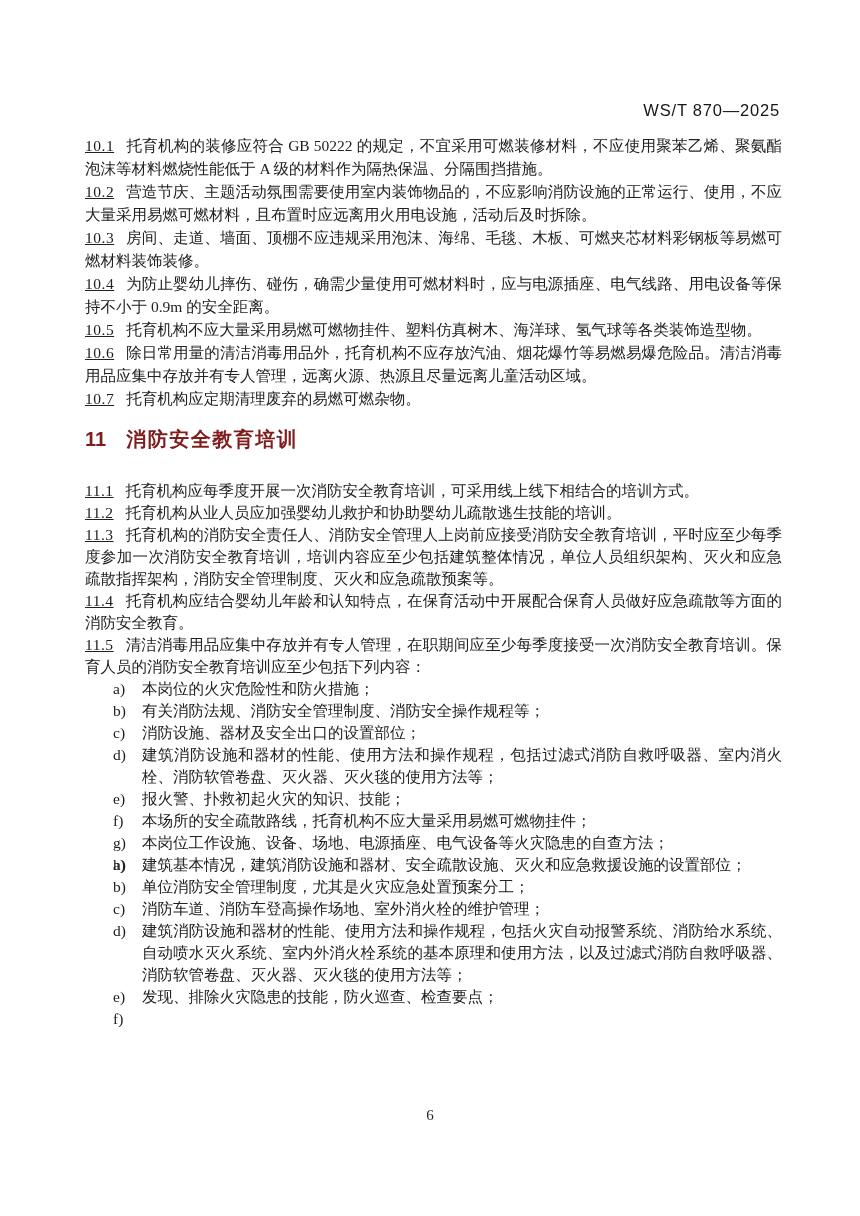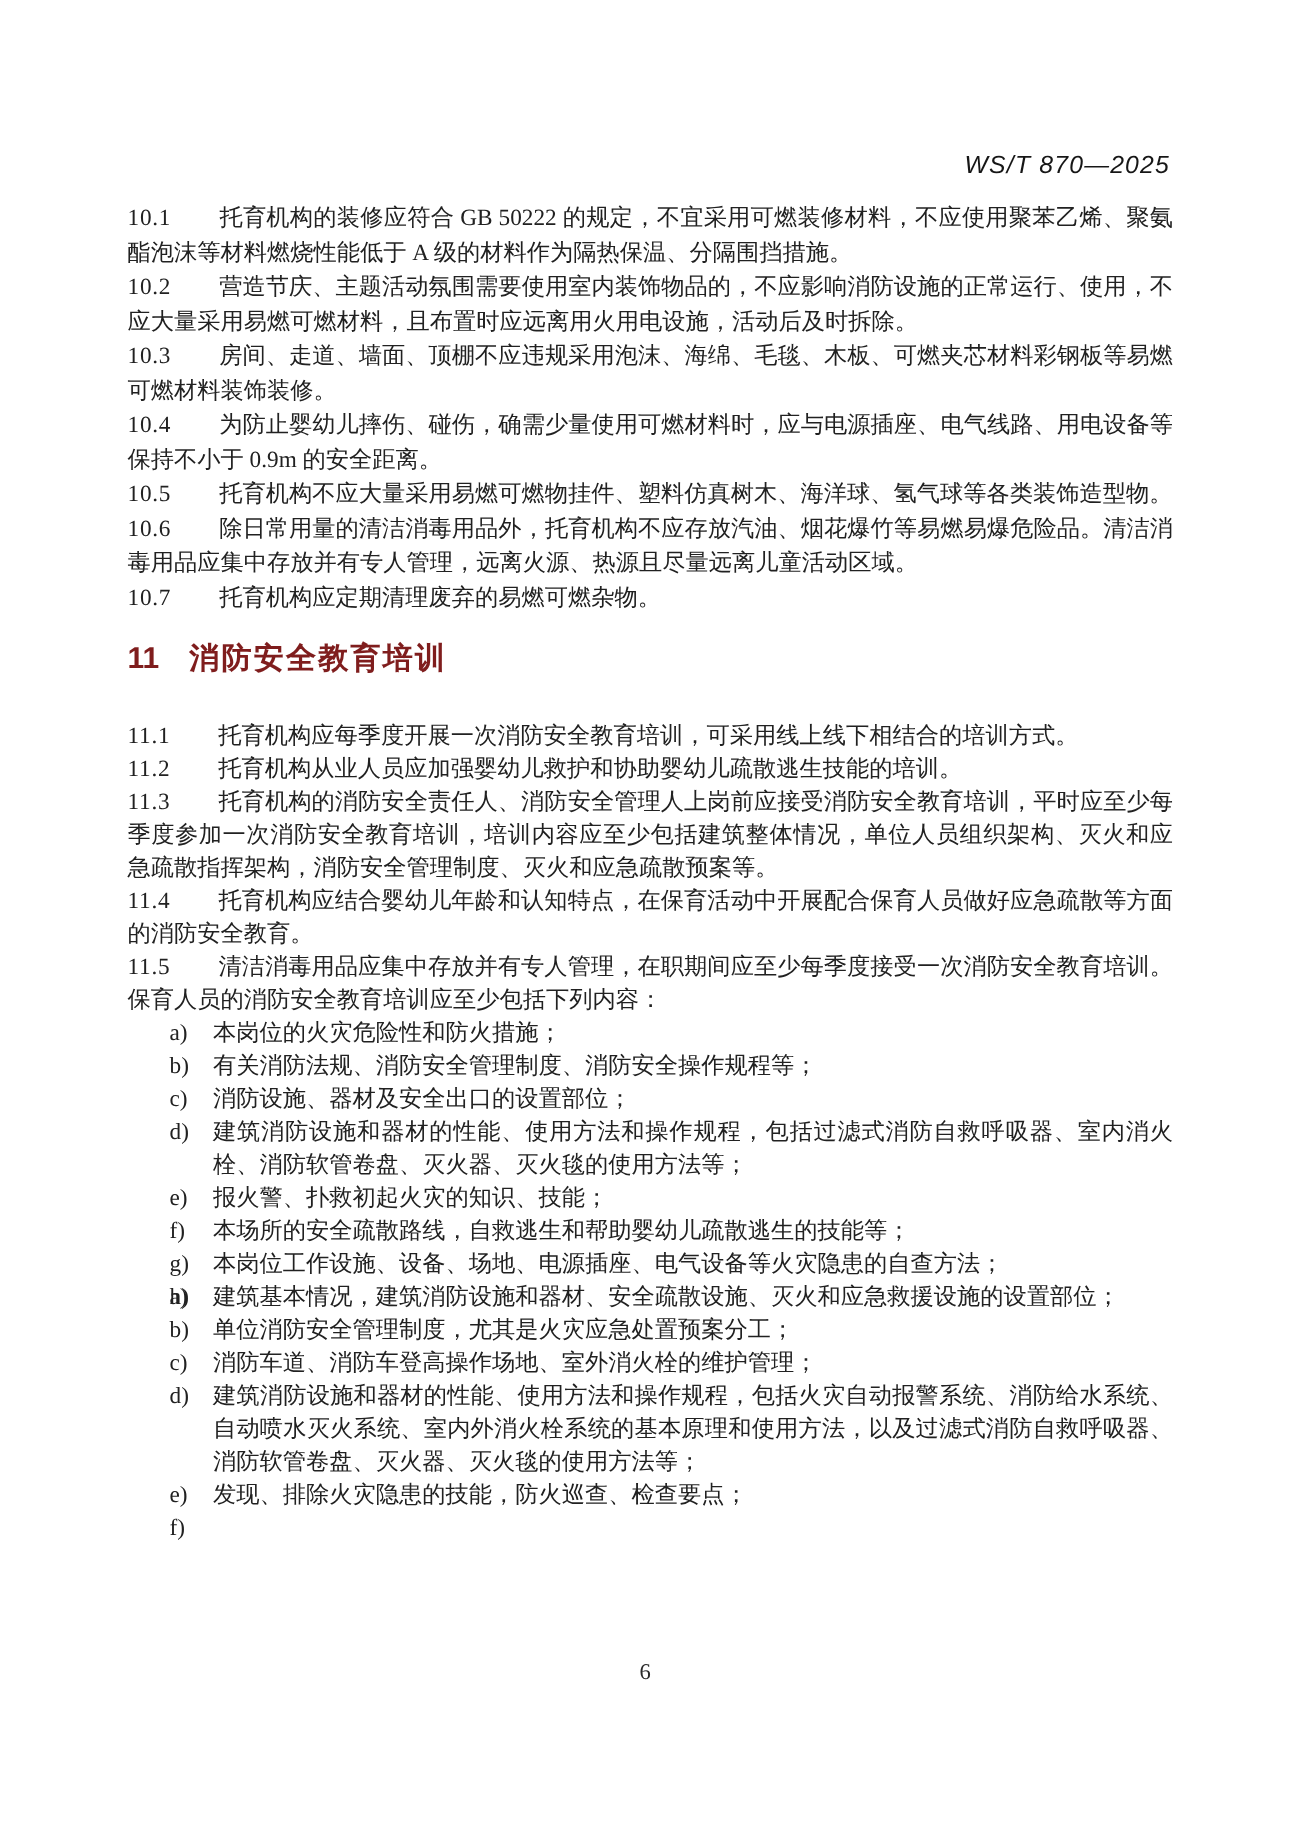--- a/index.html
+++ b/index.html
@@ -19,41 +19,41 @@
   .header {
     position: absolute;
     top: 101px;
     left: 85px;
     right: 80px;
     text-align: right;
     font-family: "Liberation Sans", "DejaVu Sans", sans-serif;
     font-size: 16.5px;
     letter-spacing: 0.8px;
     color: #161616;
-    font-style: italic;
   }
   .content {
     position: absolute;
     top: 134px;
     left: 85px;
     width: 697px;
   }
   .doc-section { margin: 0; }
   .clause {
     margin: 0;
     font-size: 15.5px;
     line-height: 23px;
     text-align: justify;
     text-justify: inter-ideograph;
   }
   .sec-1 .clause, .sec-1 .list-item { line-height: 22px; }
   .clause-num {
-    margin-right: 32px;
+    margin-right: 12px;
     letter-spacing: 0.5px;
     white-space: nowrap;
+    text-decoration: underline;
   }
   .section-heading {
     font-family: "Liberation Sans", "DejaVu Sans", sans-serif;
     font-size: 20px;
     font-weight: bold;
     color: #7f1d1d;
     letter-spacing: 1.5px;
     margin: 18px 0 29px 0;
     line-height: 23px;
   }
@@ -153,21 +153,21 @@
         <div class="list-item">
     <span class="item-marker">d)</span>
     <span class="item-text">建筑消防设施和器材的性能、使用方法和操作规程，包括过滤式消防自救呼吸器、室内消火栓、消防软管卷盘、灭火器、灭火毯的使用方法等；</span>
   </div>
         <div class="list-item">
     <span class="item-marker">e)</span>
     <span class="item-text">报火警、扑救初起火灾的知识、技能；</span>
   </div>
         <div class="list-item">
     <span class="item-marker">f)</span>
-    <span class="item-text">本场所的安全疏散路线，自救逃生和帮助婴幼儿疏散逃生的技能等；</span>
+    <span class="item-text">本场所的安全疏散路线，托育机构不应大量采用易燃可燃物挂件；</span>
   </div>
         <div class="list-item">
     <span class="item-marker">g)</span>
     <span class="item-text">本岗位工作设施、设备、场地、电源插座、电气设备等火灾隐患的自查方法；</span>
   </div>
         <div class="list-item">
     <span class="item-marker">h)</span>
   </div>
         <div class="list-item">
     <span class="item-marker">a)</span>

